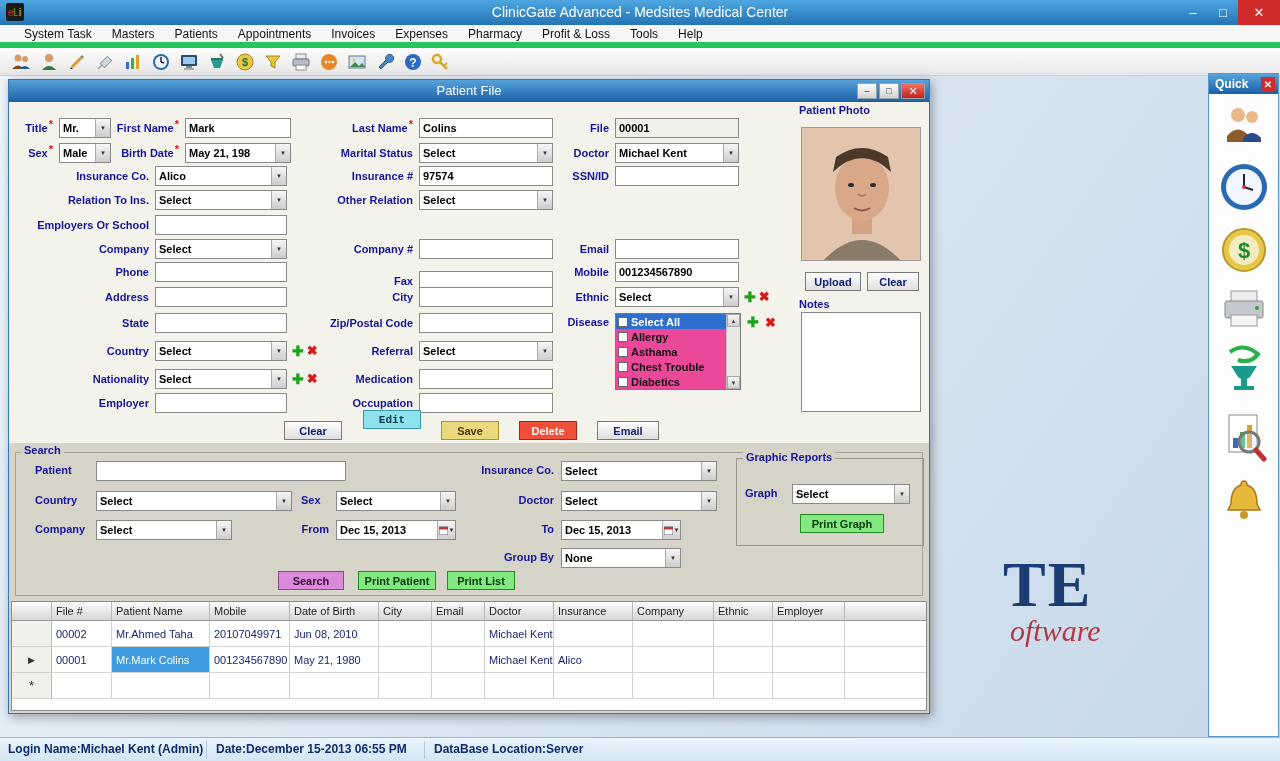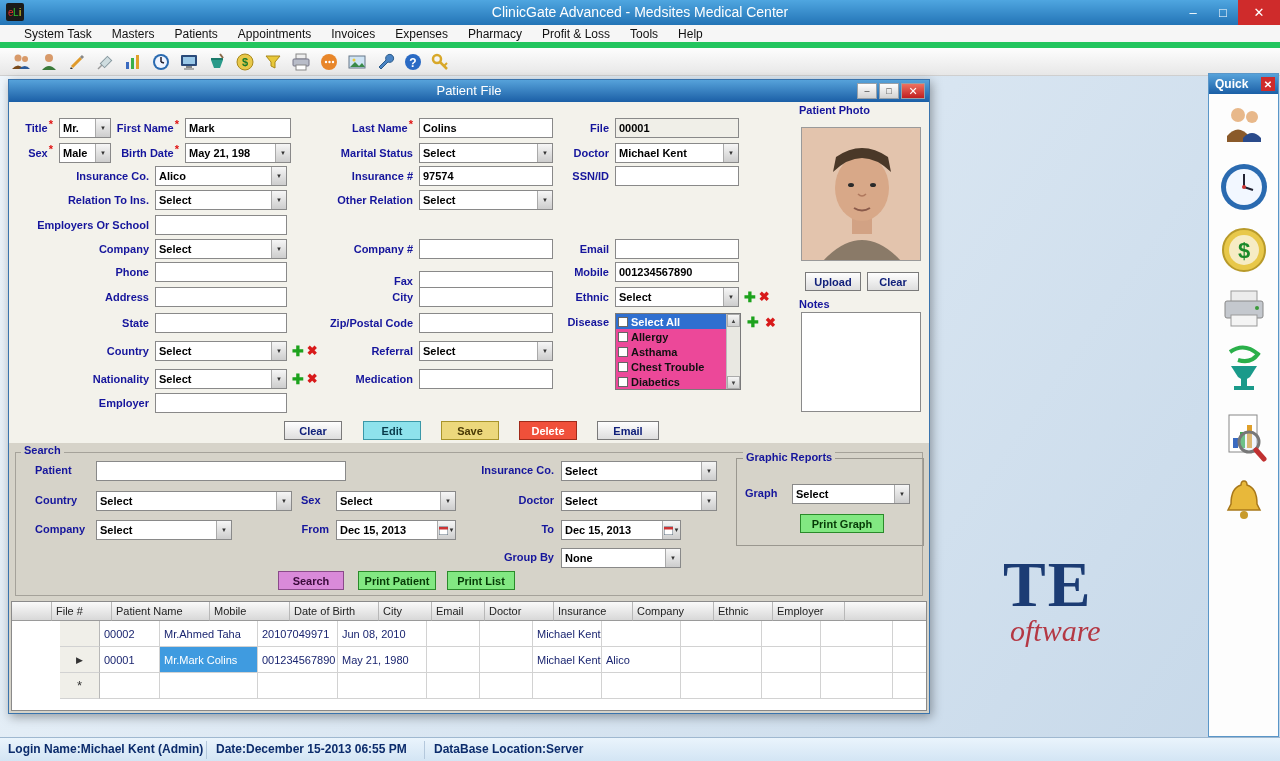--- a/index.html
+++ b/index.html
@@ -75,21 +75,21 @@
 .lower{position:absolute;left:0;top:363px;width:920px;height:272px;background:#d6d3c9;}
 .search-border{position:absolute;left:6px;top:9px;width:908px;height:144px;border:1px solid #a5a29a;}
 .sec-label{position:absolute;color:#15159c;font-weight:bold;font-size:11px;background:#d6d3c9;padding:0 3px;z-index:2;}
 .slabel{position:absolute;color:#15159c;font-weight:bold;font-size:11px;white-space:nowrap;}
 .sr{text-align:right;}
 .sctl{position:absolute;}
 .gbox{position:absolute;border:1px solid #9a978f;}
 
 
 .grid{position:absolute;left:2px;top:158px;width:916px;height:110px;background:#fff;border:1px solid #8a8a8a;overflow:hidden;}
-.grow{display:flex;height:26px;margin-left:48px;}
+.grow{display:flex;height:26px;}
 .ghead{display:flex;height:19px;}
 .gh{background:linear-gradient(#fafafa,#d8d8d8);border-right:1px solid #b8b8b8;border-bottom:1px solid #9a9a9a;font-size:11px;color:#222;display:flex;align-items:center;padding-left:4px;overflow:hidden;white-space:nowrap;flex:none;}
 .gc{border-right:1px solid #d2d2d2;border-bottom:1px solid #d2d2d2;font-size:11px;color:#1a2570;display:flex;align-items:center;padding-left:4px;overflow:hidden;white-space:nowrap;flex:none;background:#fff;}
 .gc.selcell{background:#3f9be0;color:#fff;}
 .gsel{background:#f0efe9;border-right:1px solid #b8b8b8;border-bottom:1px solid #d2d2d2;display:flex;align-items:center;justify-content:center;color:#333;flex:none;}
 .c0{width:40px}.c1{width:60px}.c2{width:98px}.c3{width:80px}.c4{width:89px}.c5{width:53px}.c6{width:53px}.c7{width:69px}.c8{width:79px}.c9{width:81px}.c10{width:59px}.c11{width:72px}.cf{flex:1;border-right:none;}
 
 
 .quick{position:absolute;left:1208px;top:73px;width:71px;height:664px;background:#fdfdfd;border:1px solid #5a96c8;}
 .quick-head{position:absolute;top:0;left:0;right:0;height:20px;background:linear-gradient(#56a2da,#1b5fa6);color:#fff;font-size:12px;font-weight:bold;display:flex;align-items:center;padding-left:6px;}
@@ -464,20 +464,24 @@
       </div>
       <div class="fld" style="left:294px;top:267px;">
         <span class="flabel" style="width:110px"><span>Medication</span></span>
         <div class="tin" style="width:134px"></div>
       </div>
 
       <div class="fld" style="left:8px;top:291px;">
         <span class="flabel" style="width:132px"><span>Employer</span></span>
         <div class="tin" style="width:132px"></div>
       </div>
+      <div class="fld" style="left:294px;top:291px;">
+        <span class="flabel" style="width:110px"><span>Occupation</span></span>
+        <div class="tin" style="width:134px"></div>
+      </div>
 
       <div class="pp-label" style="left:790px;top:2px;">Patient Photo</div>
       <div class="photo-frame" style="left:792px;top:25px;width:120px;height:134px;">
         <svg viewBox="0 0 120 134" width="120" height="134">
           <rect width="120" height="134" fill="#e7c9b2"></rect>
           <rect width="120" height="134" fill="#dcb9a2" opacity="0.35"></rect>
           <path d="M20 134 q40 -44 80 0 z" fill="#8a7a68"></path>
           <rect x="50" y="88" width="20" height="18" fill="#d2a284"></rect>
           <ellipse cx="60" cy="60" rx="27" ry="33" fill="#d8a888"></ellipse>
           <path d="M31 44 q29 -28 58 0 l-3 -15 q-26 -18 -52 0 z" fill="#4a3828"></path>
@@ -486,21 +490,21 @@
           <path d="M56 66 q4 4 8 0" stroke="#b0795e" stroke-width="1.5" fill="none"></path>
           <path d="M52 80 q8 5 16 0" stroke="#8a5a4a" stroke-width="2" fill="none"></path>
         </svg>
       </div>
       <div class="btn" style="left:796px;top:170px;width:56px;">Upload</div>
       <div class="btn" style="left:858px;top:170px;width:52px;">Clear</div>
       <div class="pp-label" style="left:790px;top:196px;">Notes</div>
       <div class="notes-box" style="left:792px;top:210px;width:120px;height:100px;"></div>
 
       <div class="btn" style="left:275px;top:319px;width:58px;">Clear</div>
-      <div class="btn btn-edit" style="left:354px;top:319px;width:58px;">Edit</div>
+      <div class="btn btn-edit" style="left:354px;top:308px;width:58px;font-family:Liberation Mono, monospace;">Edit</div>
       <div class="btn btn-save" style="left:432px;top:319px;width:58px;">Save</div>
       <div class="btn btn-del" style="left:510px;top:319px;width:58px;">Delete</div>
       <div class="btn" style="left:588px;top:319px;width:62px;">Email</div>
     </div>
 
     <div class="lower">
       <div class="sec-label" style="left:12px;top:1px;">Search</div>
       <div class="search-border"></div>
 
       <span class="slabel" style="left:26px;top:21px;">Patient</span>

